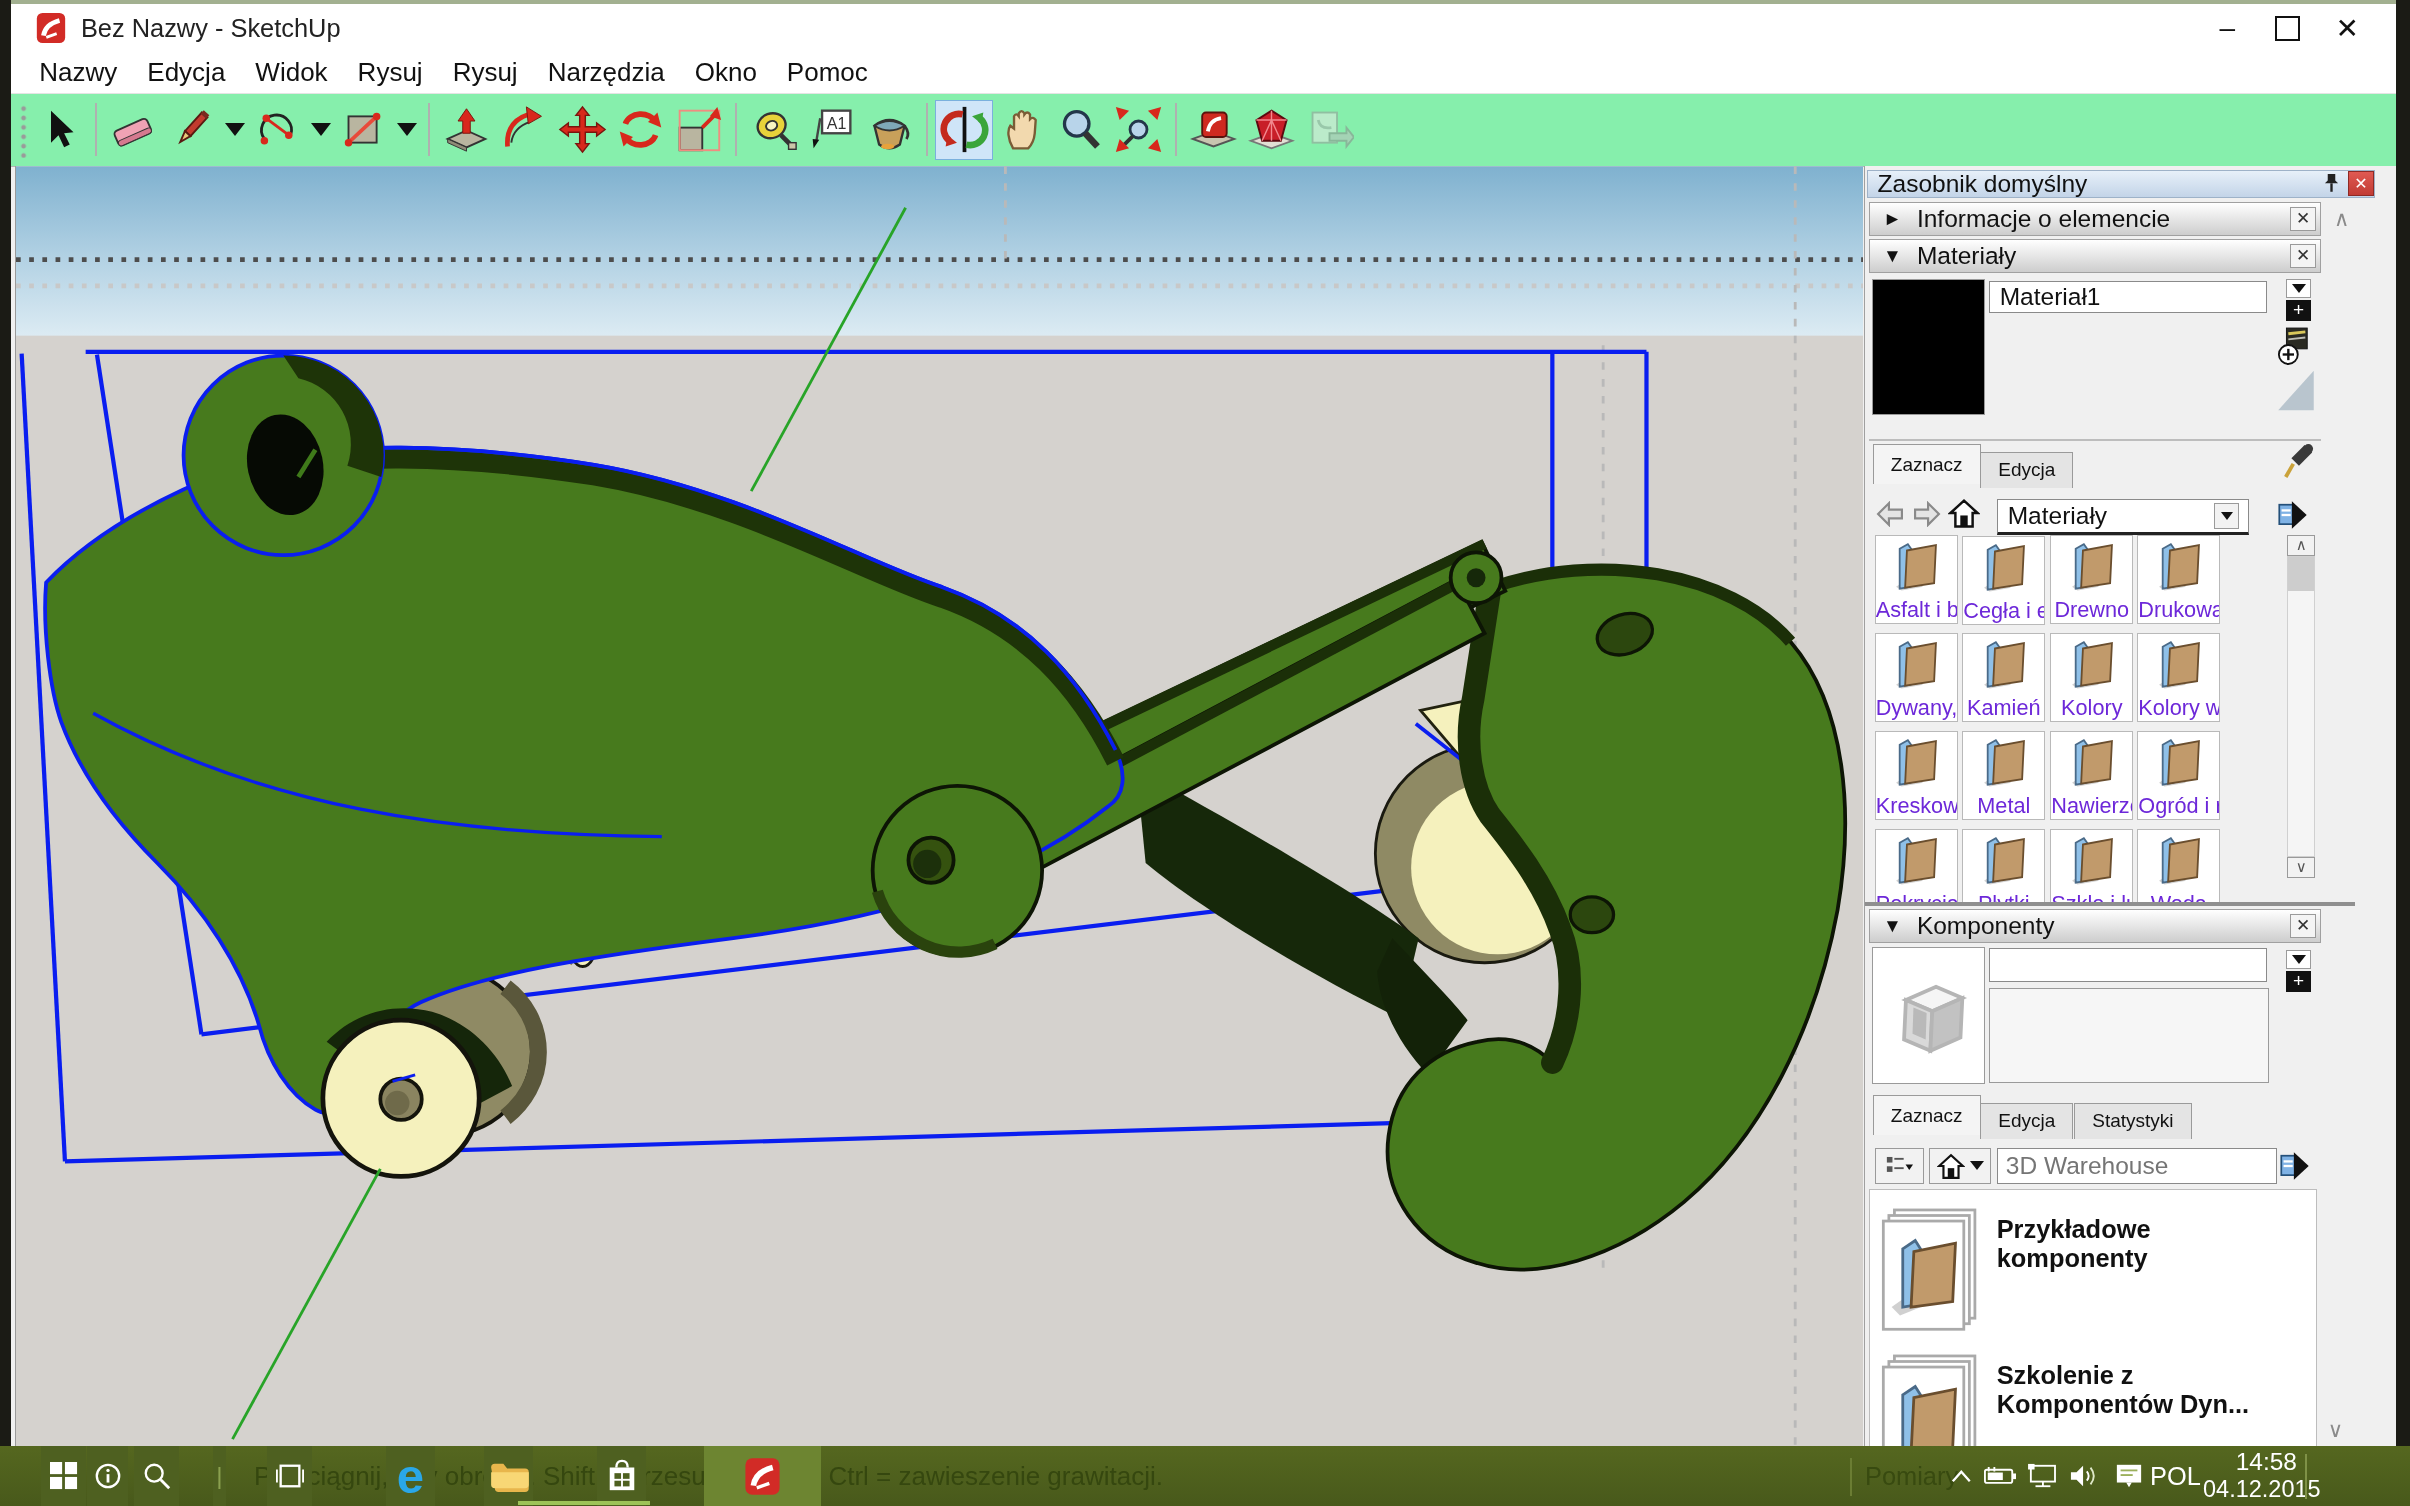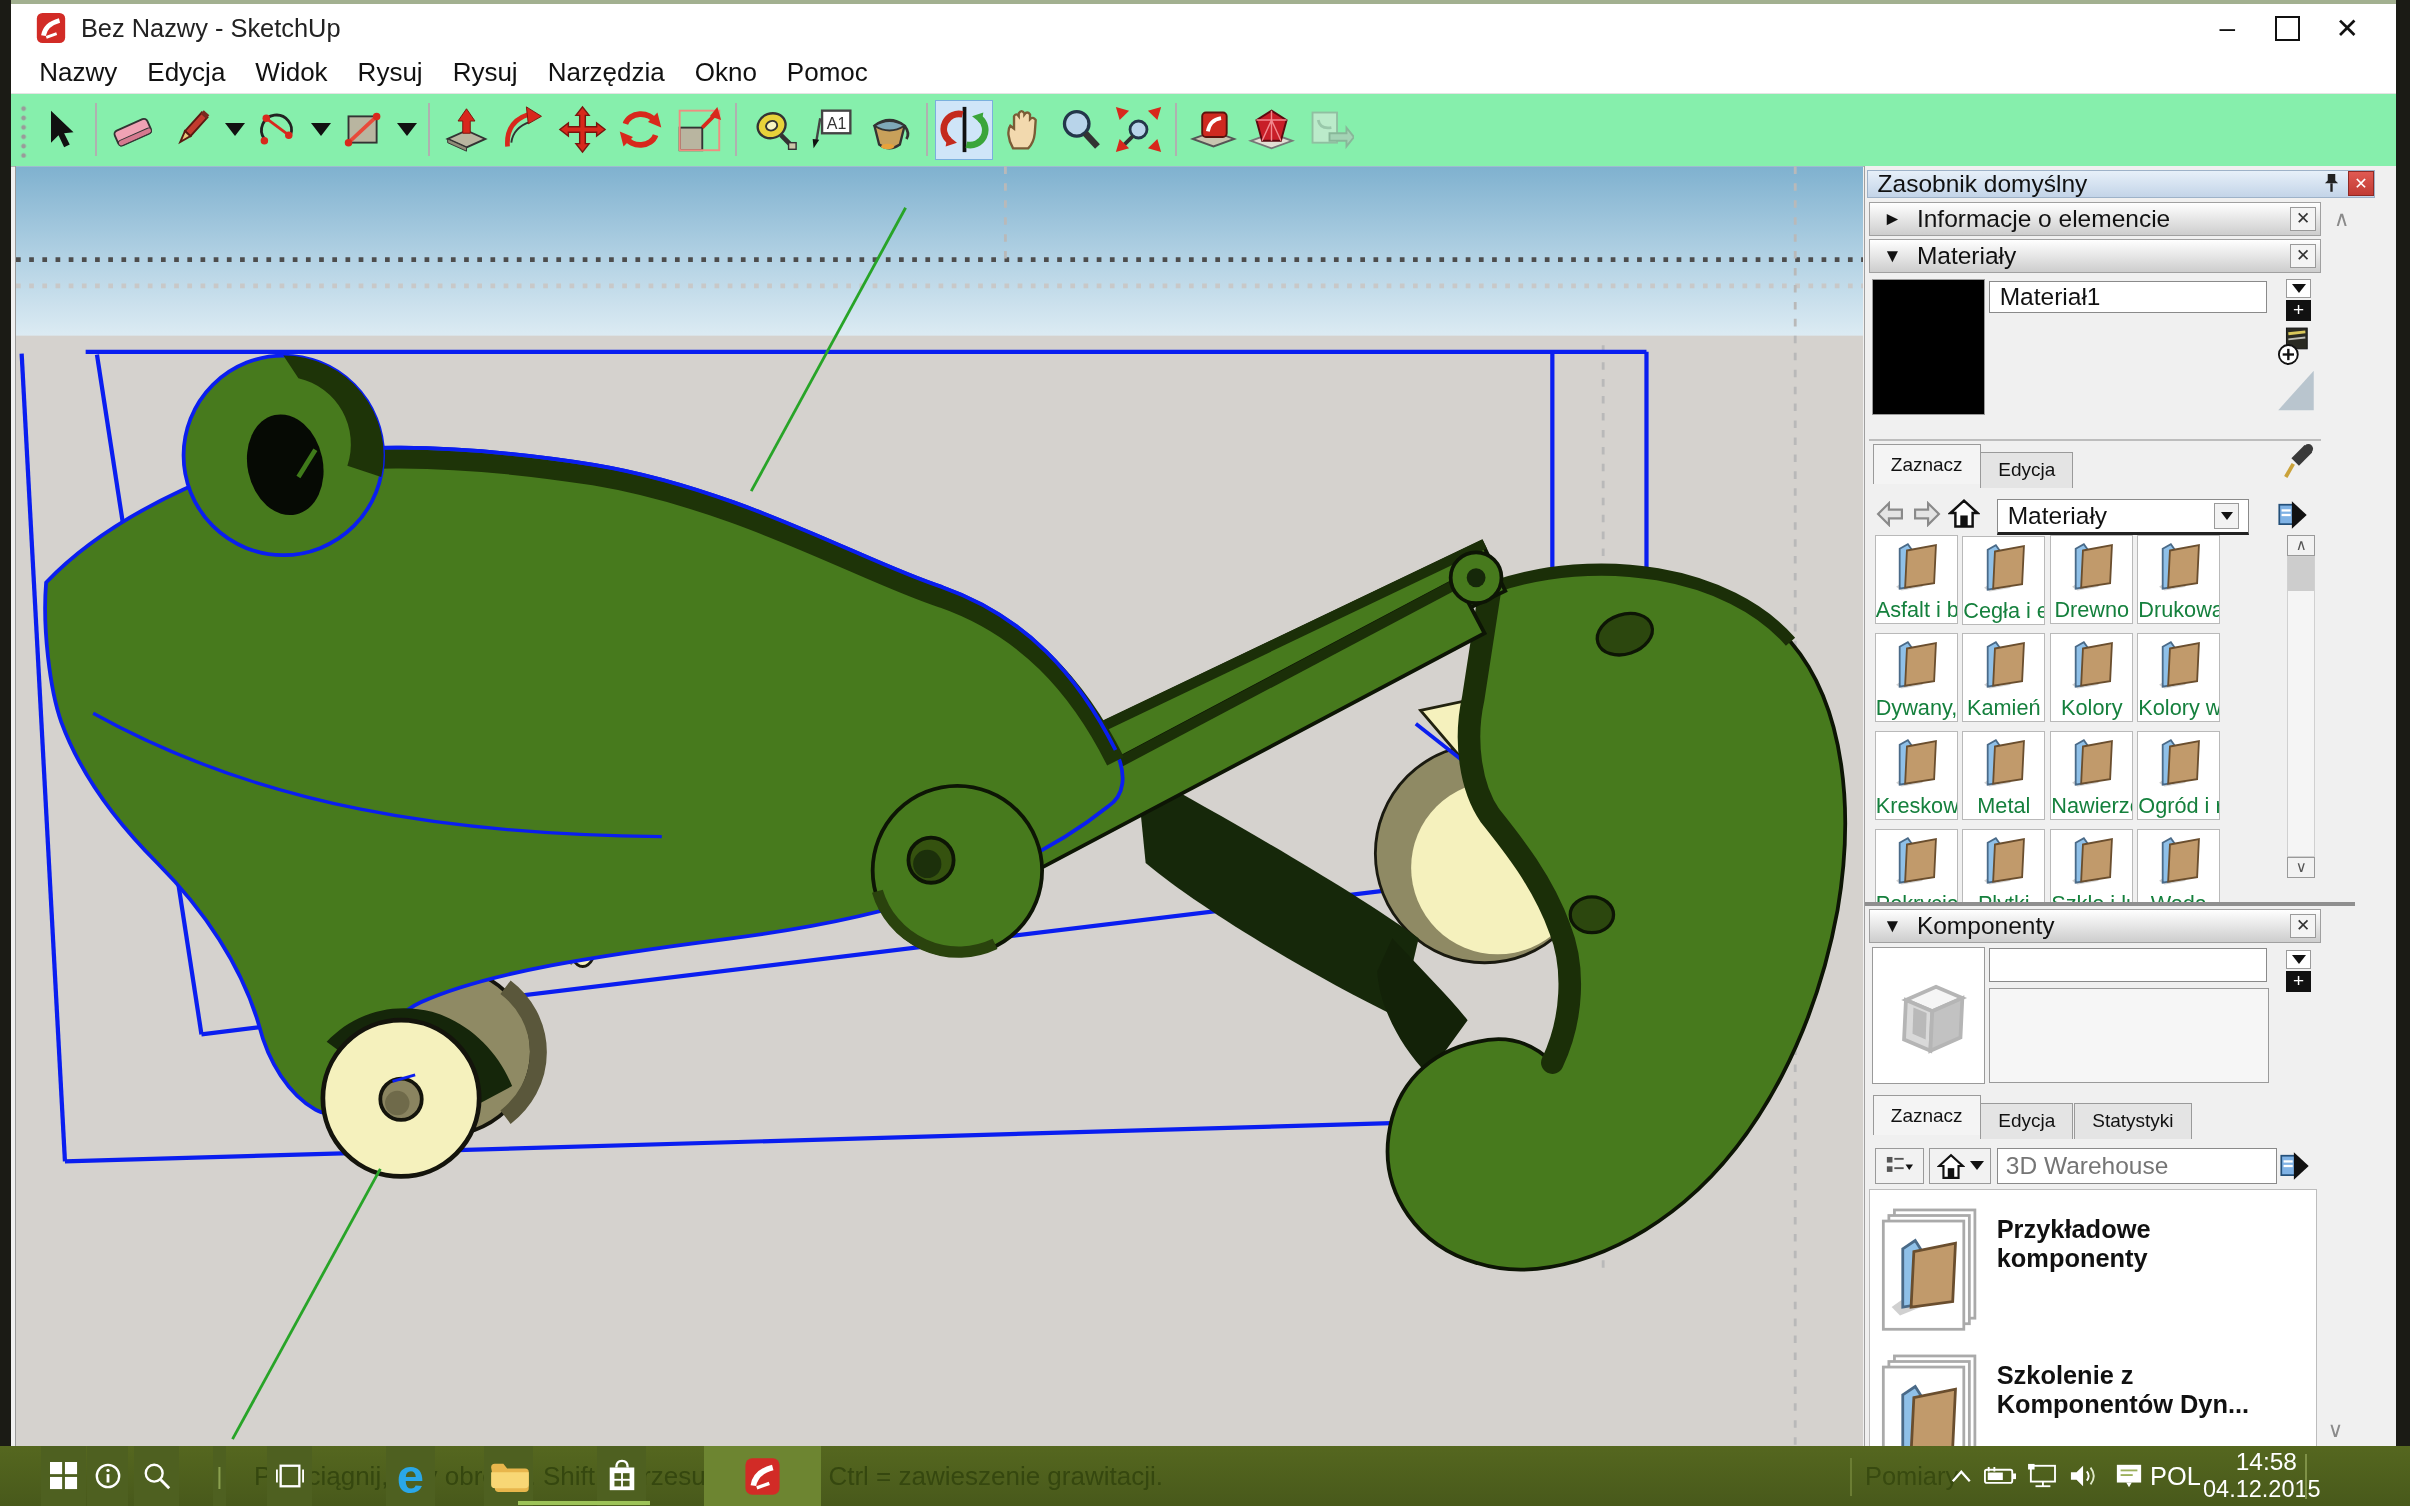--- a/index.html
+++ b/index.html
@@ -27,21 +27,21 @@
   .trayhdr .t{font-size:24.5px;color:#111;margin-left:9.4px;flex:1;}
   .secbar{position:absolute;left:3.8px;width:452px;height:34px;background:linear-gradient(#ffffff,#cdcdcd);border:0.9px solid #a0a0a0;box-sizing:border-box;display:flex;align-items:center;}
   .secbar .arr{margin-left:13px;font-size:19px;color:#111;}
   .secbar .lbl{font-size:24.5px;color:#111;margin-left:15px;flex:1;}
   .xbtn{width:24.5px;height:22.6px;background:#f4f4f4;border:0.9px solid #9a9a9a;display:flex;align-items:center;justify-content:center;font-size:17px;color:#333;margin-right:3.8px;}
   .redx{width:24.5px;height:22.6px;background:linear-gradient(#e05a52,#c13b34);border:0.9px solid #8e2a25;display:flex;align-items:center;justify-content:center;font-size:16px;color:#fff;}
   .tab{height:36px;display:flex;align-items:center;justify-content:center;font-size:19px;color:#111;border:0.9px solid #9a9a9a;border-bottom:none;background:#e4e4e4;box-sizing:border-box;padding:0 17px;}
   .tab.active{background:#f4f4f4;height:40px;margin-top:-3.8px;}
   .field{background:#fff;border:0.9px solid #8a8a8a;box-sizing:border-box;font-size:24.5px;color:#111;padding:0 9.4px;font-family:"Liberation Sans",sans-serif;}
   .cell{position:absolute;width:83px;height:89px;border:1.9px solid #b9b9b9;background:#fff;box-sizing:border-box;overflow:hidden;text-align:center;}
-  .cell .flbl{font-size:21.7px;color:#15803d;white-space:nowrap;margin-top:0px;}
+  .cell .flbl{font-size:21.7px;color:#6d28d9;white-space:nowrap;margin-top:0px;}
   .sbtn{background:#f2f2f2;border:0.9px solid #9a9a9a;box-sizing:border-box;display:flex;align-items:center;justify-content:center;color:#555;}
   .citem-lbl{font-size:25.4px;font-weight:bold;color:#111;}
   
   #taskbar{position:absolute;left:0;top:1446px;width:2411px;height:60px;background:linear-gradient(#55671f,#48591b);}
   .tkico{position:absolute;top:1446px;height:60px;display:flex;align-items:center;justify-content:center;background:#4e6020;}
   .traytxt{color:#fff;font-size:25.4px;}
   #statusline{position:absolute;left:254px;top:1446px;height:60px;display:flex;align-items:center;font-size:26px;color:#35470f;white-space:nowrap;}
   #pomiary{position:absolute;left:1865px;top:1446px;height:60px;display:flex;align-items:center;font-size:25.4px;color:#384a10;}
 </style>
 </head>

